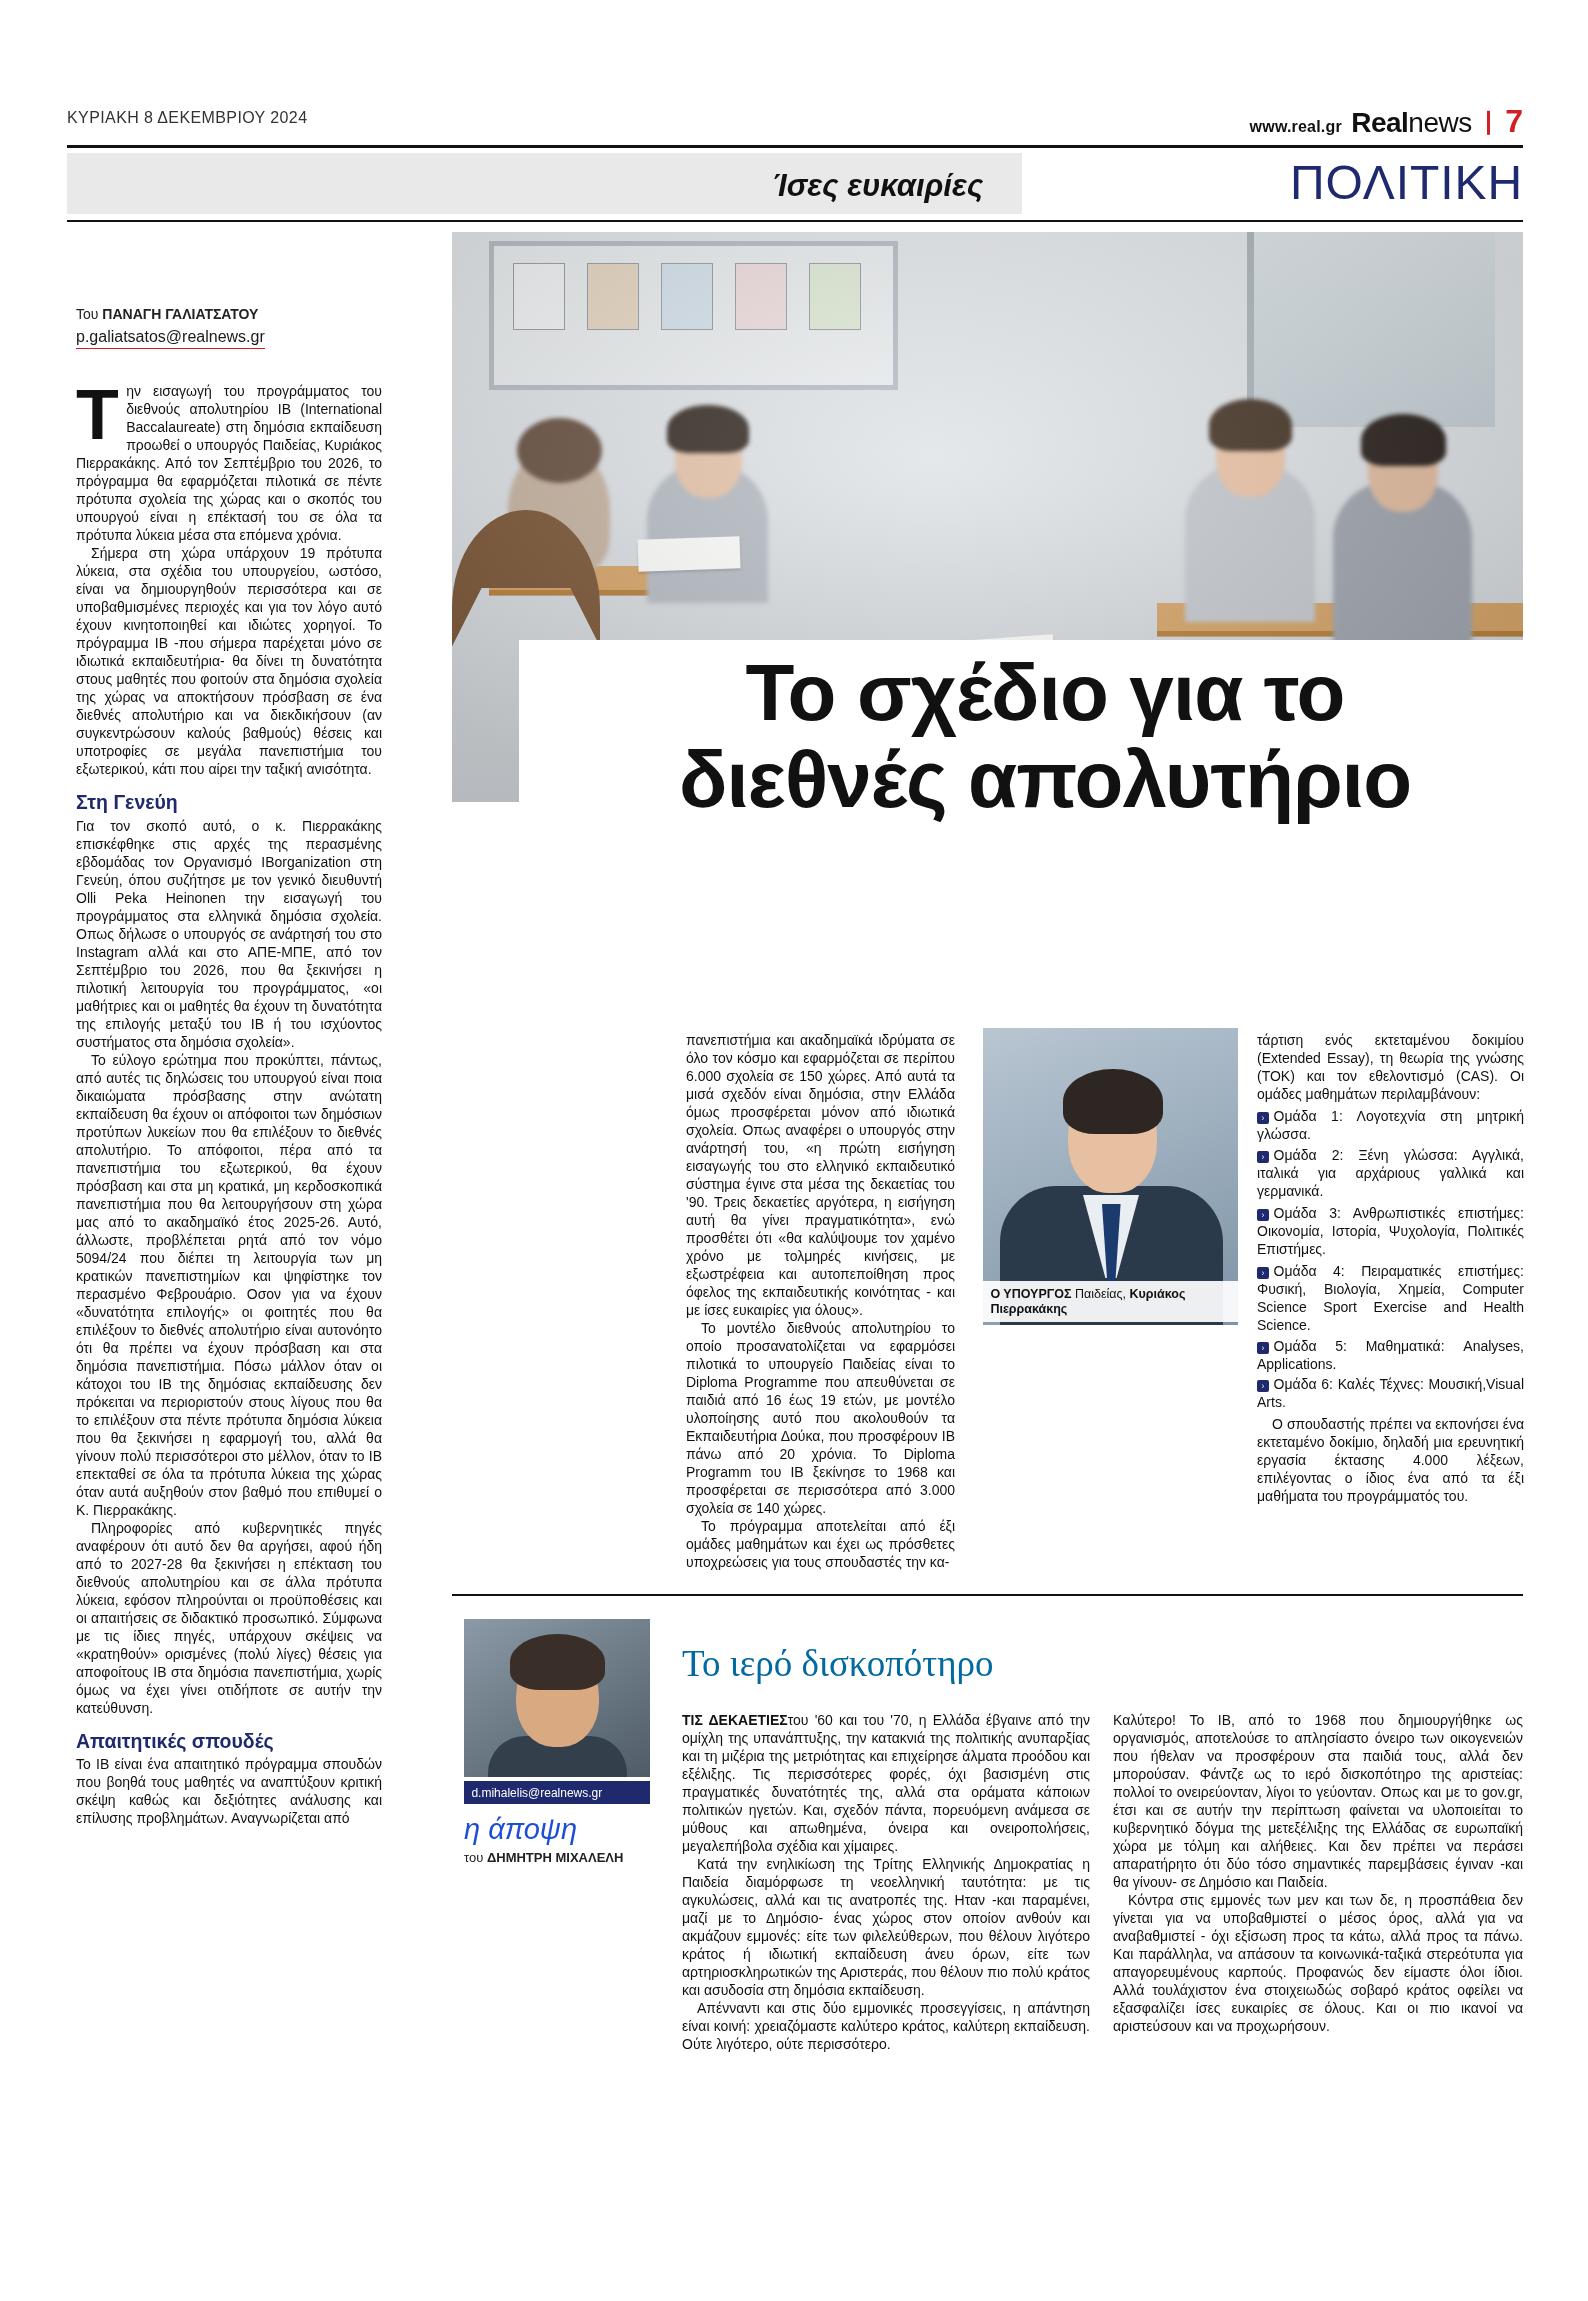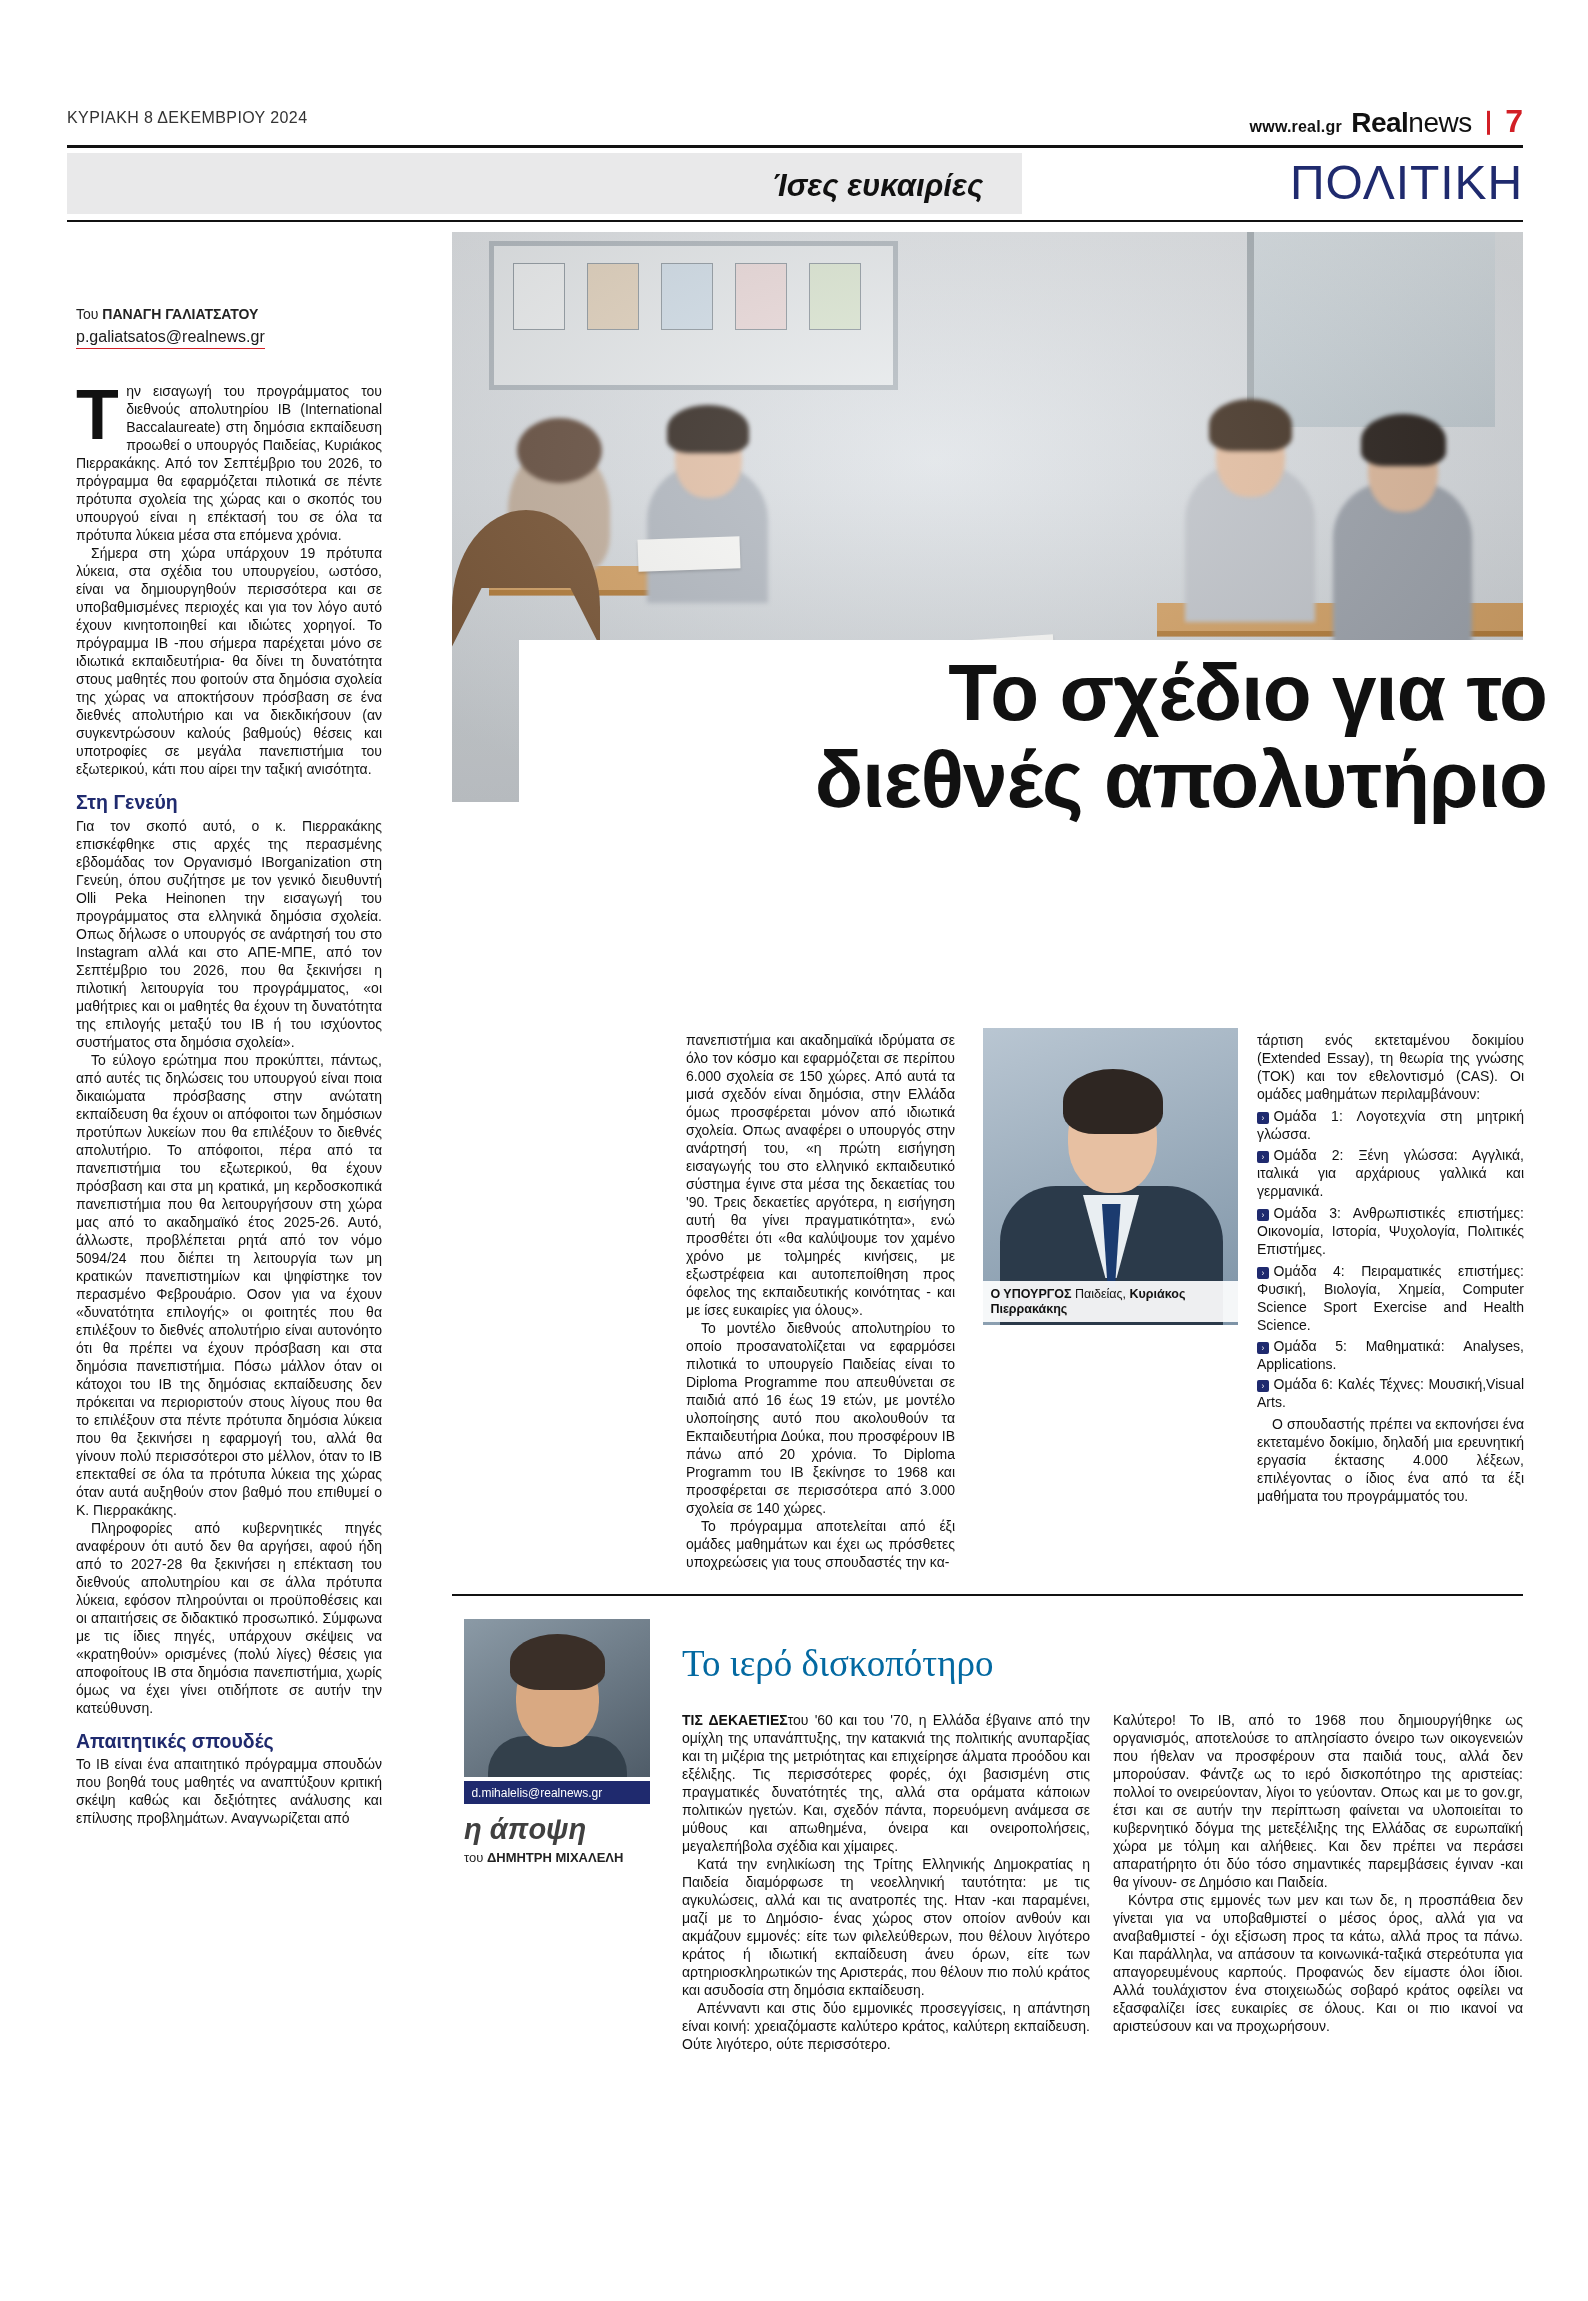--- a/index.html
+++ b/index.html
@@ -50,21 +50,21 @@
   .photo .desk.d3{left:37px;top:334px;width:260px;height:24px;}
   .photo .paper{position:absolute;background:#fdfdfb;box-shadow:0 1.9px 2.8px rgba(0,0,0,.15);}
   .photo .blur{filter:blur(1.9px);}
   .photo .main-girl-body{left:390px;top:306px;width:269px;height:278px;background:#8a9172;border-radius:83px 83px 0 0;}
   .photo .main-girl-head{left:464px;top:176px;width:121px;height:148px;background:#f0cdb4;border-radius:50% 50% 45% 45%;}
   .photo .main-girl-hair{left:451px;top:156px;width:148px;height:195px;background:#7e5a3a;border-radius:55% 55% 35% 35%;clip-path:polygon(0 0,100% 0,100% 70%,80% 40%,20% 40%,0 70%);}
   .photo .shade{position:absolute;inset:0;background:radial-gradient(ellipse at 45% 40%, rgba(255,255,255,.15), rgba(0,0,0,.12) 80%);}
 
   
   .headline{position:absolute;left:519px;top:640px;width:1004px;background:#ffffff;padding:13px 22px 16.7px 24px;}
-  .headline div{font-size:80px;line-height:1.0;font-weight:bold;color:#111;letter-spacing:-0.9px;text-align:right;}
+  .headline div{font-size:80px;line-height:1.0;font-weight:bold;color:#111;letter-spacing:-0.9px;text-align:center;}
   .headline .l2{margin-top:7.4px;}
 
   
   .col{position:absolute;font-size:14px;line-height:18px;text-align:justify;color:#111;}
   .col p{margin:0 0 0 0;text-indent:15px;}
   .col p.first{text-indent:0;}
   .col h3{font-size:19.5px;color:#1f2a6e;margin:15px 0 5.6px 0;font-weight:bold;}
   .colA{left:76px;top:382px;width:306px;}
   .dropcap{float:left;font-size:70px;line-height:58px;font-weight:bold;padding:3.7px 7.4px 0 0;color:#111;}
 
@@ -93,21 +93,21 @@
 
   
   .op-title{position:absolute;left:682px;top:1642px;font-size:37px;color:#0369a1;font-family:"Liberation Serif", serif;}
   .op-photo{position:absolute;left:464px;top:1619px;width:186px;height:158px;overflow:hidden;background:#6f7f8c;}
   .op-photo .bg{position:absolute;inset:0;background:linear-gradient(150deg,#8b9aa6,#4f5c68);}
   .op-photo .head{position:absolute;left:52px;top:28px;width:83px;height:100px;background:#d9a982;border-radius:50% 50% 45% 45%;}
   .op-photo .hair{position:absolute;left:46px;top:15px;width:95px;height:56px;background:#3a2f28;border-radius:55% 55% 35% 35%;}
   .op-photo .body{position:absolute;left:24px;top:117px;width:139px;height:56px;background:#33404b;border-radius:37px 37px 0 0;}
   .op-mail{position:absolute;left:464px;top:1781px;width:186px;background:#1f2a6e;color:#fff;font-size:12px;padding:4.6px 7.4px;box-sizing:border-box;}
   .op-label{position:absolute;left:464px;top:1813px;width:195px;}
-  .op-label .k{font-size:29px;font-style:italic;font-weight:bold;color:#404040;}
+  .op-label .k{font-size:29px;font-style:italic;font-weight:normal;color:#1d4ed8;}
   .op-label .s{font-size:13px;color:#222;margin-top:3.7px;line-height:16.7px;}
   .op-label .s b{font-weight:bold;}
 
   .colE{left:682px;top:1711px;width:408px;}
   .colF{left:1113px;top:1711px;width:410px;}
   .colE p, .colF p{text-indent:0;margin-bottom:0;}
   .lead b{font-weight:bold;}
 
   .colG{left:76px;top:1577px;width:306px;}
 </style>

